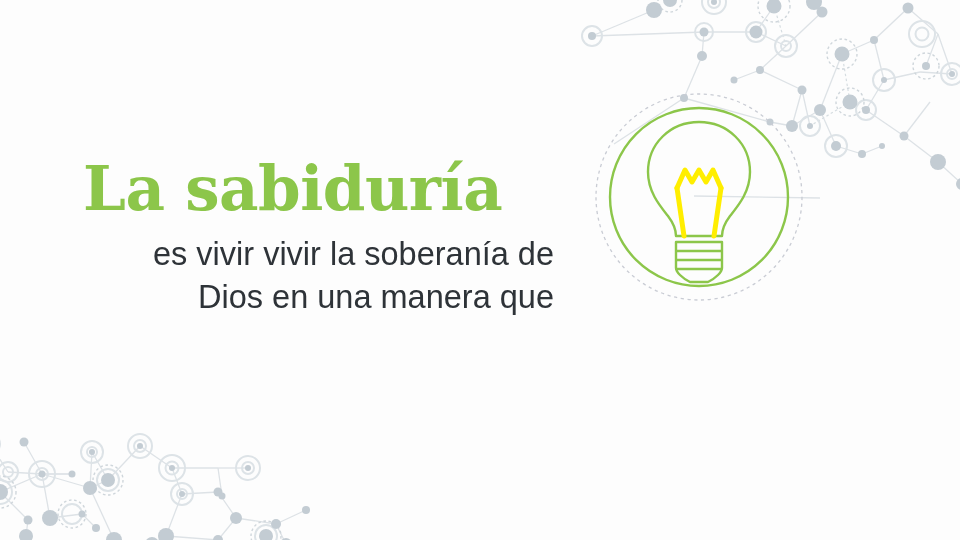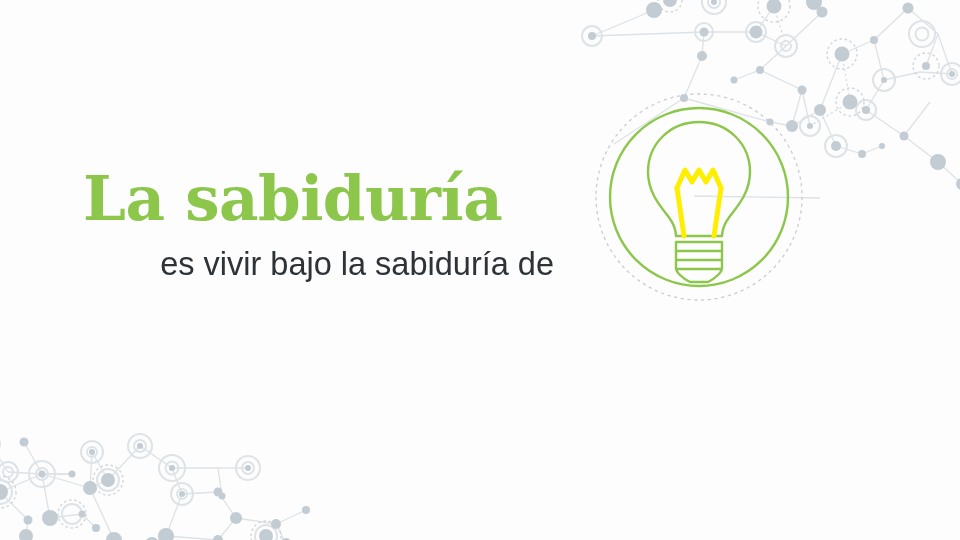--- a/index.html
+++ b/index.html
@@ -40,21 +40,21 @@
     left: 592px;
     top: 90px;
     width: 214px;
     height: 214px;
   }
 
   
   #text-block {
     position: absolute;
     left: 60px;
-    top: 168px;
+    top: 158px;
     width: 500px;
   }
   #title {
     margin: 0;
     font-family: "DejaVu Serif", "Liberation Serif", serif;
     font-weight: bold;
     font-size: 61px;
     line-height: 1.0;
     letter-spacing: -0.5px;
     color: #8cc64a;
@@ -312,17 +312,18 @@
       <path d="M84 152 L130 152 L130 178 C130 182 124 188 116 192 L98 192 C90 188 84 182 84 178 Z"></path>
       <line x1="84" y1="161" x2="130" y2="161"></line>
       <line x1="84" y1="170" x2="130" y2="170"></line>
       <line x1="84" y1="179" x2="130" y2="179"></line>
     </g>
   </svg>
 
   <div id="text-block">
     <h1 id="title">La sabiduría</h1>
     <div id="subtitle">
-      <span class="ln">es vivir bajo la sabiduría de</span>
+      <span class="ln">es vivir vivir la soberanía de</span>
+      <span class="ln">Dios en una manera que</span>
     </div>
   </div>
 
 </div>
 
 </body></html>

